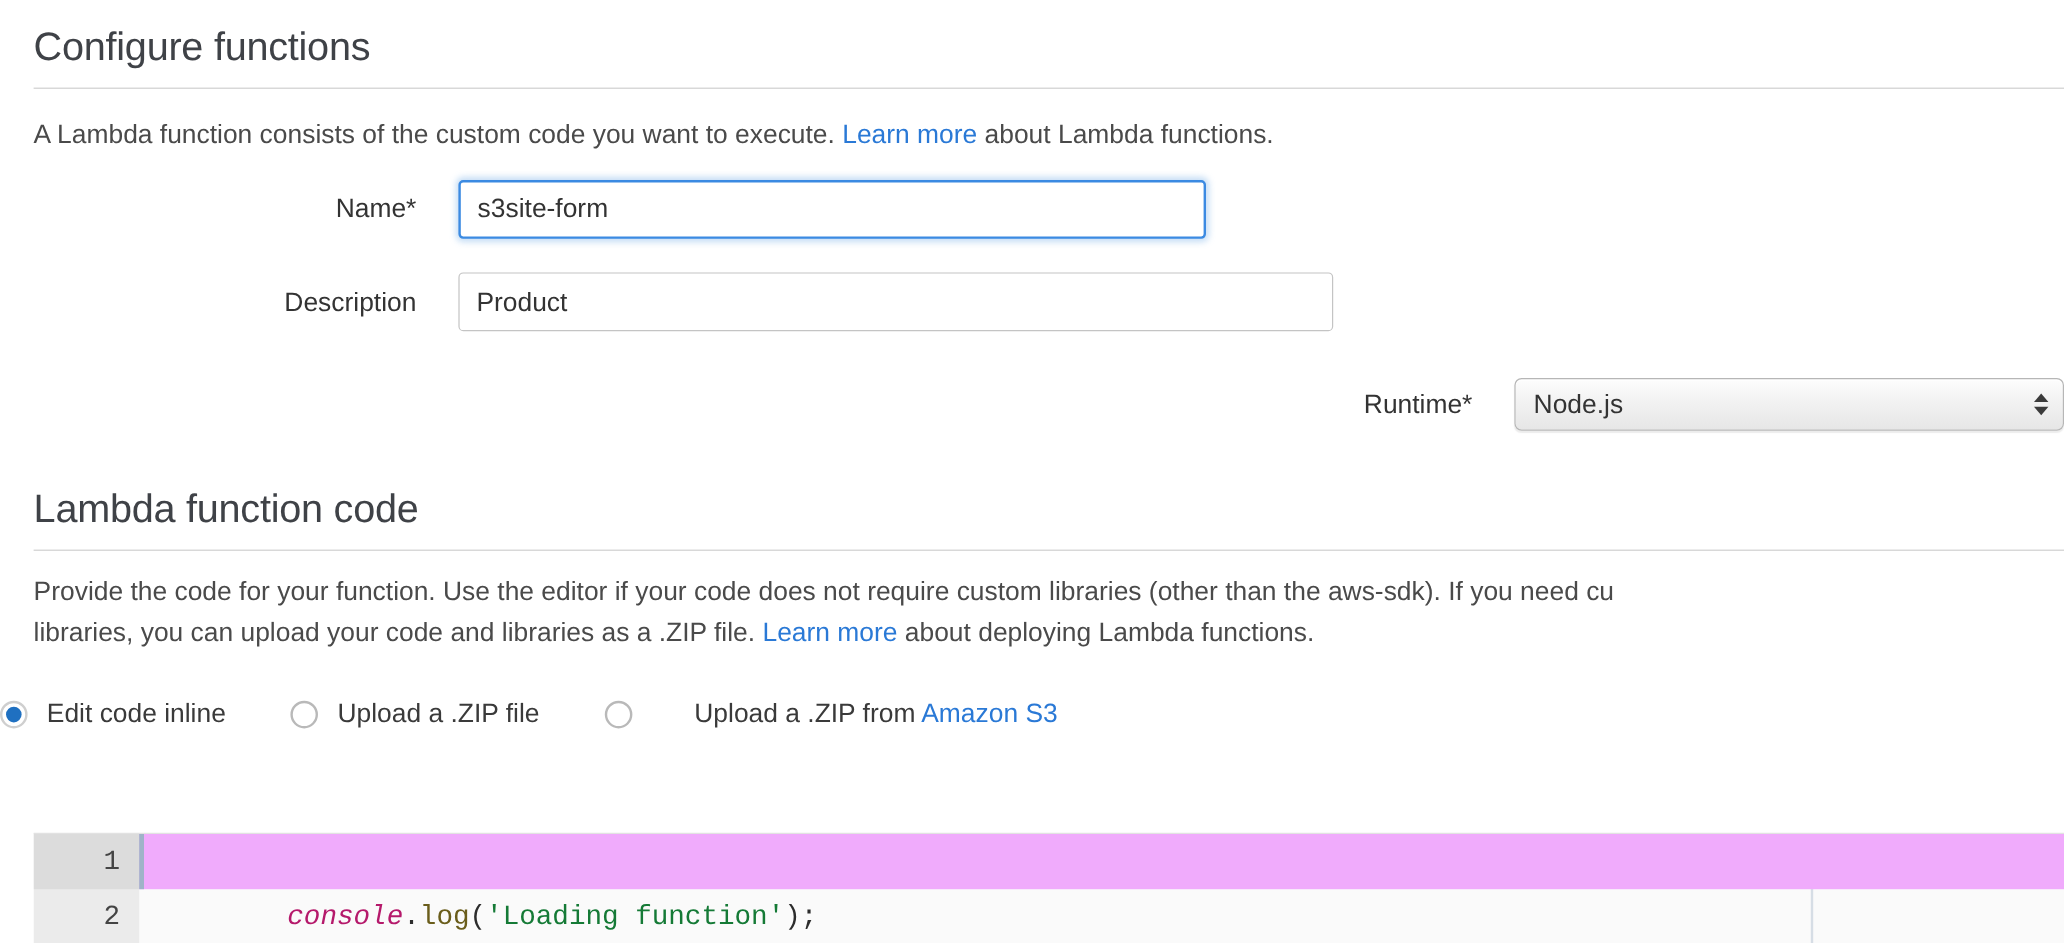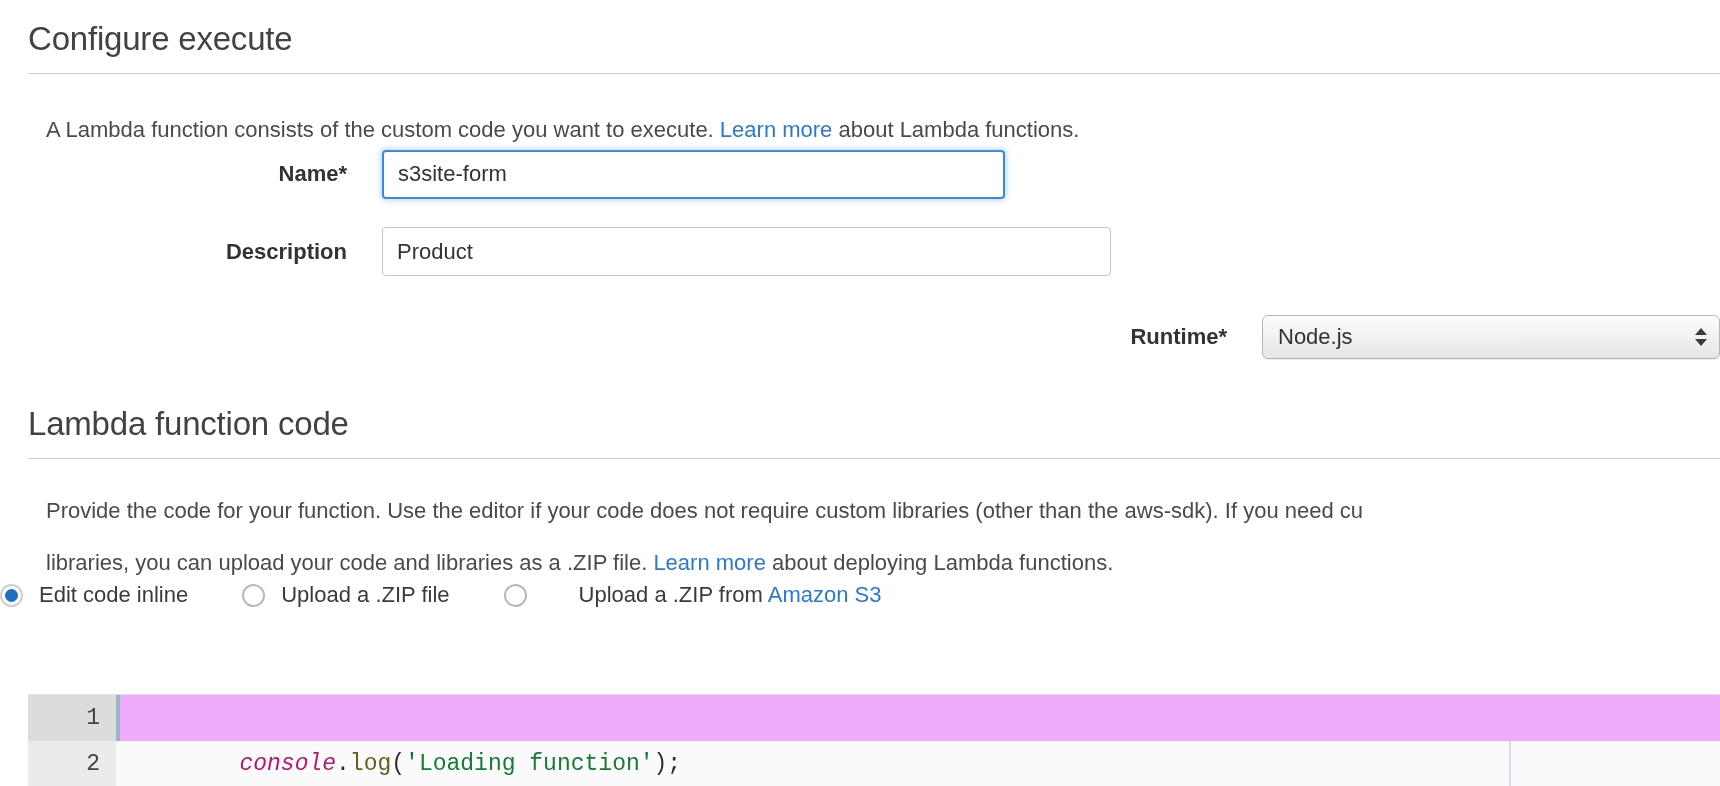--- a/index.html
+++ b/index.html
@@ -30,39 +30,39 @@
   .hr {
     height: 1px;
     background: #cfcfcf;
     border: 0;
     margin: 0;
   }
   .para {
     font-size: 22px;
     line-height: 34px;
     color: #4a4a4a;
-    margin: 18px;
+    margin: 0;
     white-space: nowrap;
   }
   a.link, .link {
     color: #2a79d6;
     text-decoration: none;
   }
 
   
   .form-row {
     display: flex;
     align-items: center;
   }
   .form-label {
     width: 382px;
     text-align: right;
     padding-right: 35px;
     font-size: 22px;
-    font-weight: bold;
+    font-weight: normal;
     color: #333333;
     line-height: 1;
   }
   .text-input {
     height: 49px;
     border: 1px solid #c4c4c4;
     border-radius: 4px;
     background: #ffffff;
     font-family: "Liberation Sans", sans-serif;
     font-size: 22px;
@@ -210,21 +210,21 @@
   .tok-punct { color: #2c2c2c; }
   .tok-fn    { color: #6a5d1b; }
   .tok-str   { color: #157a36; }
 </style>
 </head>
 <body>
 
 <div class="page">
 
   <div style="position:absolute; left:28px; top:22px; width:1692px;">
-    <h1 class="section-title">Configure execute</h1>
+    <h1 class="section-title">Configure functions</h1>
   </div>
 
   <div class="hr" style="position:absolute; left:28px; top:73px; width:1692px;"></div>
 
   <div style="position:absolute; left:28px; top:95px; width:1692px;">
     <p class="para">
       <span>A Lambda function consists of the custom code you want to execute. </span><a class="link" href="#">Learn more</a><span> about Lambda functions.</span>
     </p>
   </div>
 

